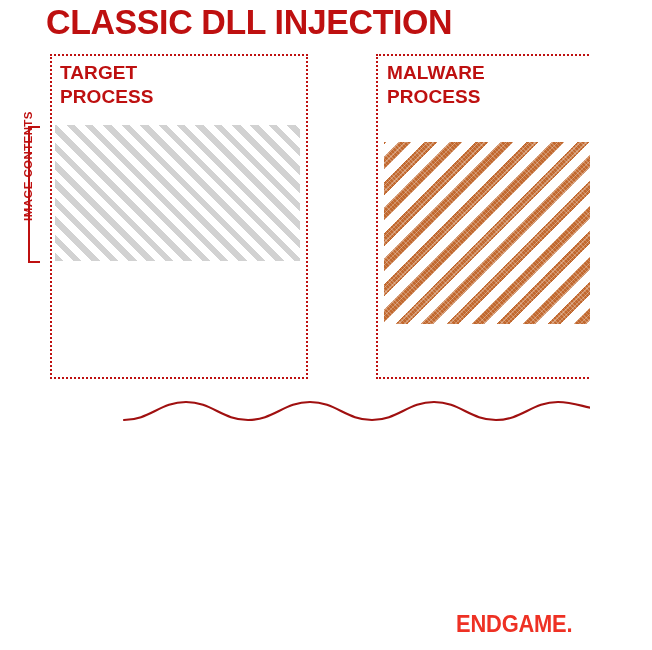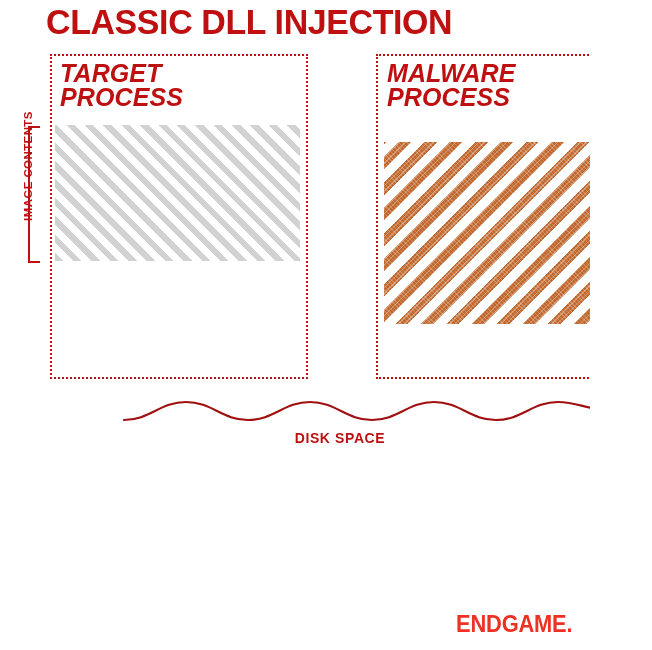--- a/index.html
+++ b/index.html
@@ -38,27 +38,26 @@
     position: absolute;
     border: 2px dotted #be1010;
     box-sizing: border-box;
     background: transparent;
   }
   #target-box  { left: 50px;  top: 54px; width: 258px; height: 325px; }
   #malware-box { left: 376px; top: 54px; width: 261px; height: 325px; }
 
   .box-label {
     position: absolute;
-    font-size: 25px;
+    font-size: 19px;
     font-weight: bold;
     line-height: 24px;
     color: #be1010;
     letter-spacing: 0.1px;
     white-space: pre-line;
-    font-style: italic;
   }
   #target-label  { left: 60px;  top: 61px; }
   #malware-label { left: 387px; top: 61px; }
 
   
   .hatch {
     position: absolute;
   }
   #grey-hatch {
     left: 55px;
@@ -189,17 +188,16 @@
     <path d="M 4 28
              C 30 28, 40 10, 66 10
              C 92 10, 102 28, 128 28
              C 154 28, 164 10, 190 10
              C 216 10, 226 28, 252 28
              C 278 28, 288 10, 314 10
              C 340 10, 350 28, 376 28
              C 402 28, 412 10, 438 10
              C 464 10, 474 24, 516 15" fill="none" stroke="#a01010" stroke-width="2.2" stroke-linecap="round"></path>
   </svg>
-  <div id="disk-space-label">DISK SPACE</div>
 
   <div id="endgame-logo">ENDGAME.</div>
 
 </div>
 
 </body></html>

